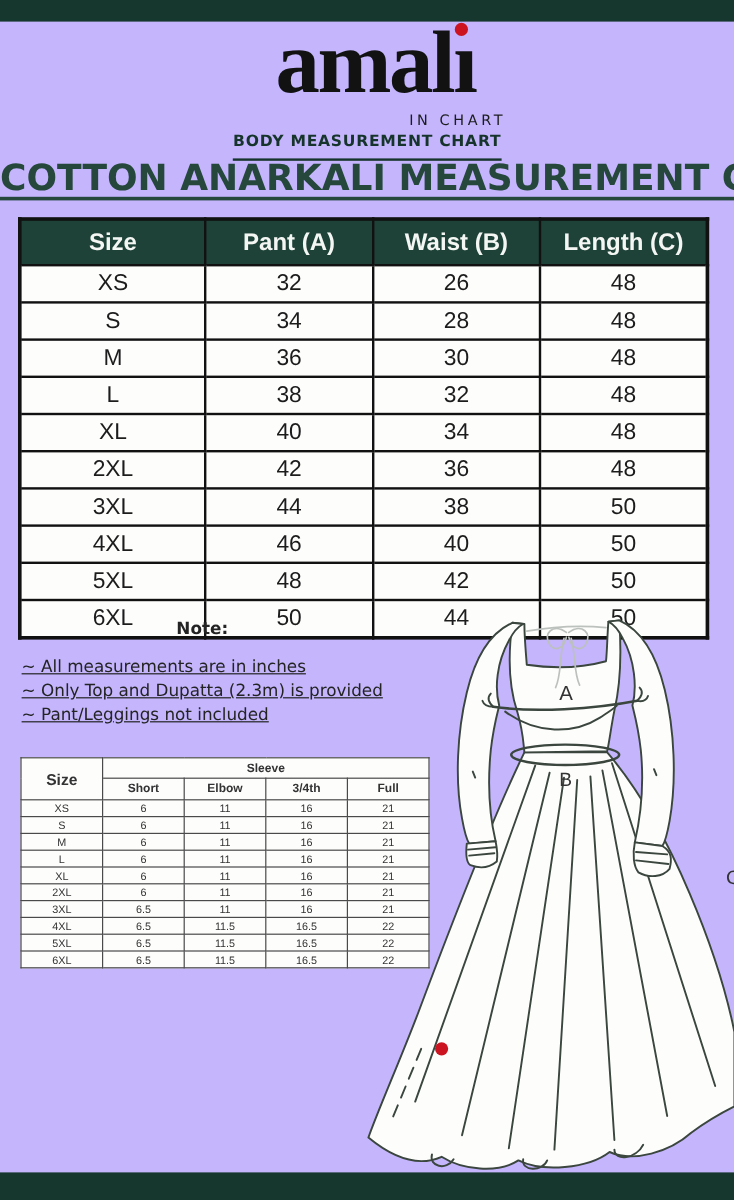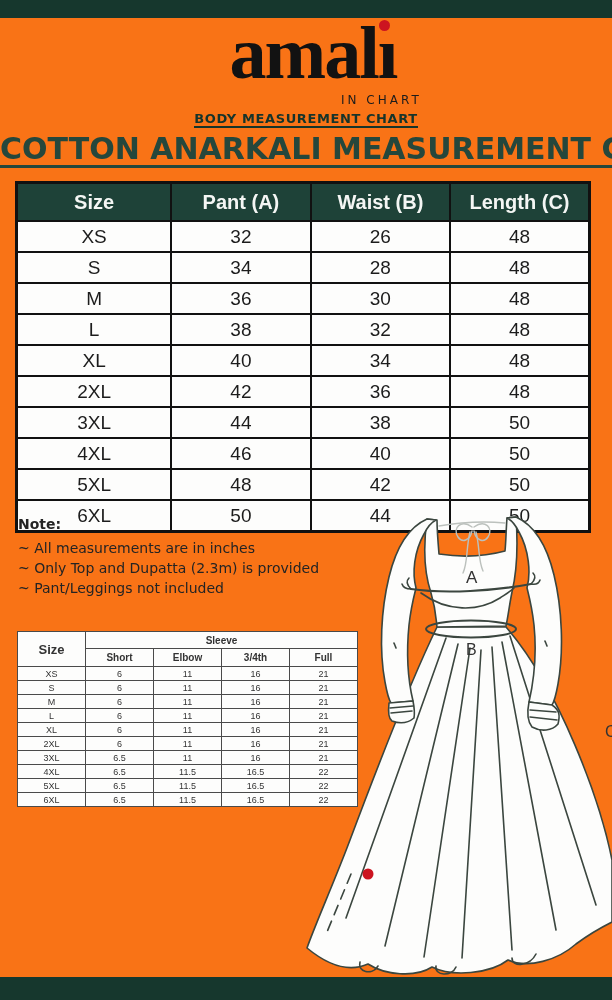--- a/index.html
+++ b/index.html
@@ -1,18 +1,18 @@
 <!DOCTYPE html>
 <html><head>
 <meta charset="utf-8">
 <style>
   html,body{margin:0;padding:0;background:#e9e9e9;}
   #page{
     position:relative; width:612px; height:1000px; margin:0 auto;
-    background:#f97316; overflow:hidden;
+    background:#c4b5fd; overflow:hidden;
     font-family:"Liberation Sans", sans-serif; color:#1a1a1a;
   }
   .bar{position:absolute;left:0;width:612px;background:#16372d;}
   #top-bar{top:0;height:18px;}
   #bottom-bar{top:977px;height:23px;}
 
   
   #logo-wrap{position:absolute;top:16px;left:0;width:612px;text-align:center;}
   #logo{
     display:inline-block;position:relative;
@@ -25,21 +25,21 @@
     background:#cc1420;left:-17px;bottom:47px;}
   #logo-sub{
     position:absolute;top:93px;left:341px;
     font-size:12px;letter-spacing:3px;color:#1c1c1c;font-weight:bold;
     font-family:"DejaVu Sans", sans-serif; font-weight:normal;
   }
   #tagline-wrap{position:absolute;top:109px;left:0;width:612px;text-align:center;}
   #tagline{
     display:inline-block;font-family:"DejaVu Sans", sans-serif;font-weight:bold;
     font-size:13px;letter-spacing:0.6px;color:#16342b;
-    border-bottom:2px solid #16342b;padding-bottom:0;
+    border-bottom:2px solid #16342b;padding-bottom:6px;
   }
   #main-title{
     position:absolute;top:131px;left:0;width:612px;text-align:center;
     font-family:"DejaVu Sans", sans-serif;font-weight:bold;font-size:30px;
     color:#25473c;white-space:nowrap;
     text-decoration:underline;text-decoration-thickness:2.5px;text-underline-offset:6px;
   }
 
   
   #main-table{
@@ -55,22 +55,22 @@
   }
   #main-table td{height:29px;background:#fdfdfc;}
   #main-table col.c-size{width:27%;}
 
   
   #note{
     position:absolute;top:514px;left:18px;
     font-family:"DejaVu Sans", sans-serif;font-size:14px;color:#242424;
     line-height:20px;
   }
-  #note .note-label{font-weight:bold;margin-bottom:4px;}
-  #note ul{list-style:none;margin:0;padding:0;}
+  #note .note-label{font-weight:bold;margin-bottom:12px;text-align:center;}
+  #note ul{list-style:none;margin:0;padding:0;text-decoration:underline;}
 
   
   #sleeve-table{
     position:absolute;top:631px;left:17px;width:341px;
     border-collapse:collapse;table-layout:fixed;
     font-size:9.5px;color:#333;text-align:center;
     border:1px solid #4a4a4a;background:#fdfdfc;
   }
   #sleeve-table th,#sleeve-table td{border:1px solid #4a4a4a;padding:0;}
   #sleeve-table th{font-weight:bold;}

